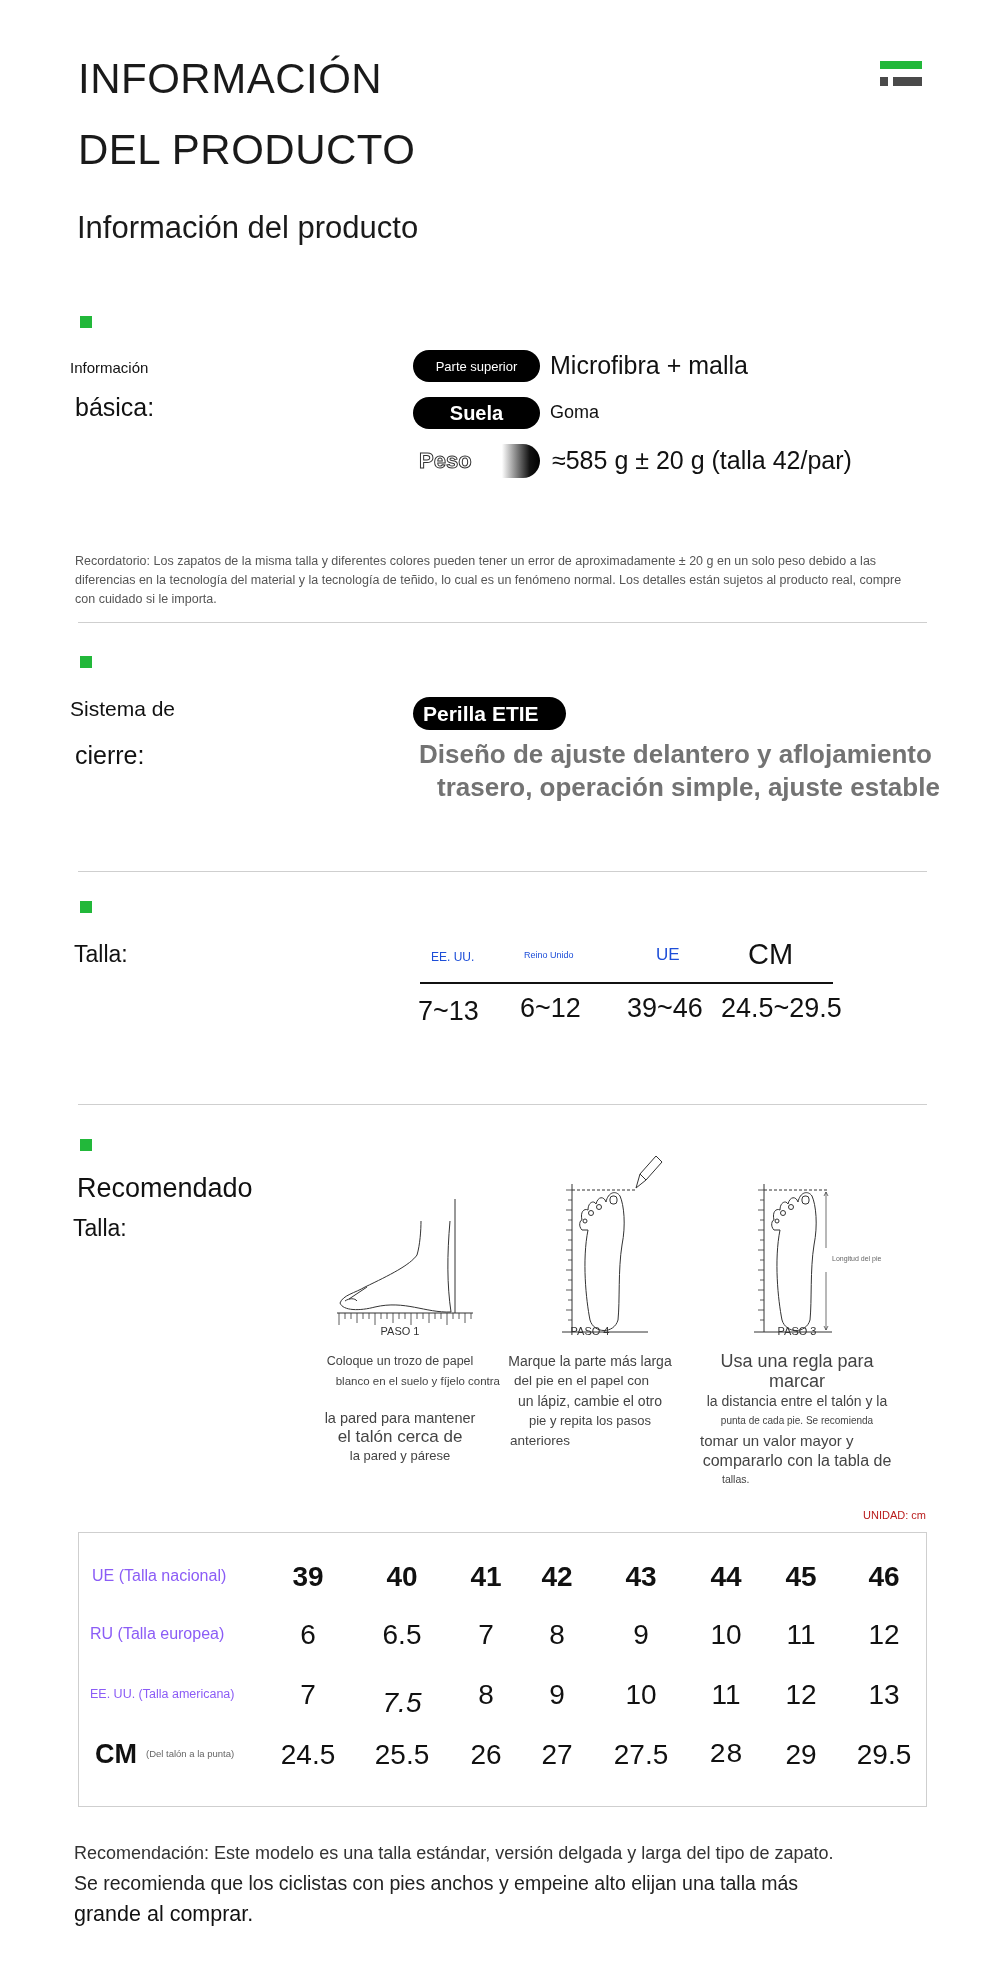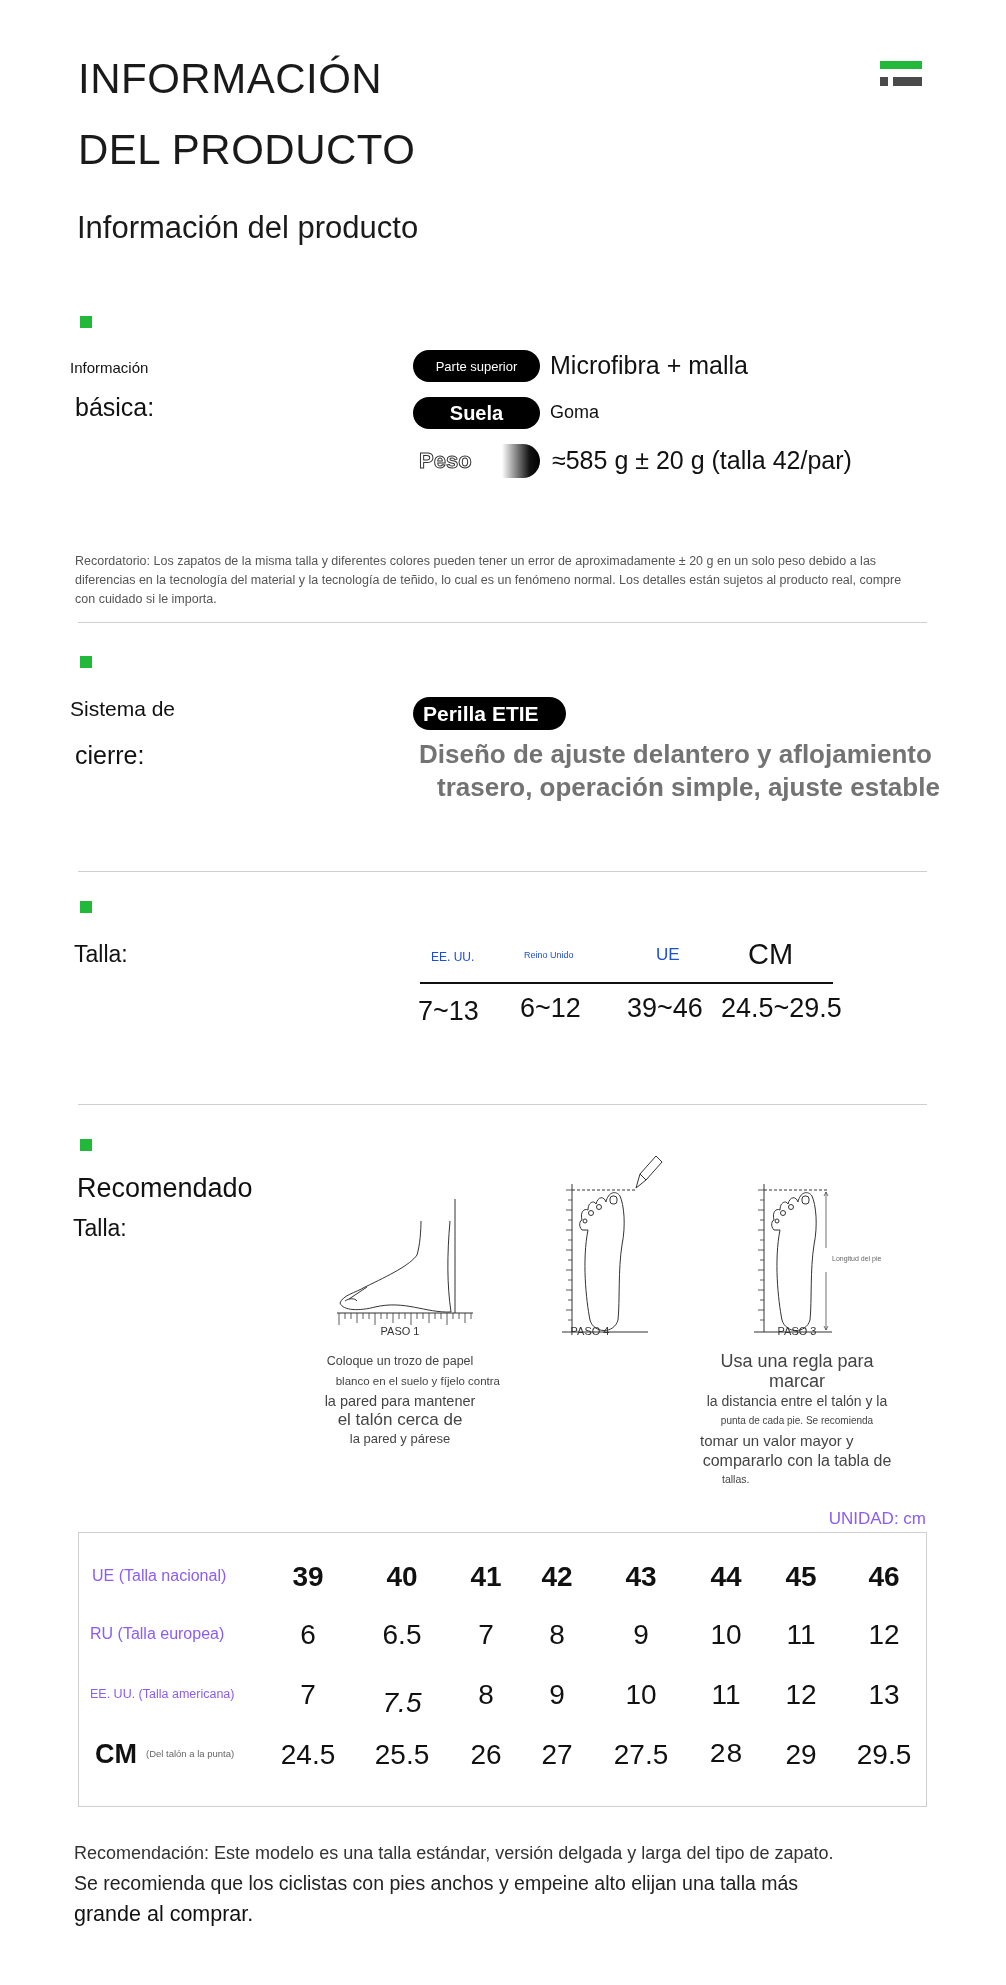--- a/index.html
+++ b/index.html
@@ -190,41 +190,48 @@
     <path d="M72 176 L74 180 L76 176" stroke-width="0.7"></path>
   </svg>
   <div class="abs" style="left:80px;top:105px;font-size:7px;color:#666;white-space:nowrap;">Longitud del pie</div>
 </div>
 
 <div class="abs" style="left:300px;top:1325px;width:200px;">
   <div class="step-title">PASO 1</div>
   <div class="step-txt" style="margin-top:14px;">
     <div style="font-size:12.5px;">Coloque un trozo de papel</div>
     <div style="font-size:11.5px;text-align:right;">blanco en el suelo y fíjelo contra</div>
-    <div style="font-size:14.5px;">la pared para mantener</div>
+    <div style="font-size:14.5px;margin-top:17px;">la pared para mantener</div>
     <div style="font-size:17px;line-height:18px;">el talón cerca de</div>
     <div style="font-size:13px;">la pared y párese</div>
   </div>
 </div>
 <div class="abs" style="left:500px;top:1325px;width:180px;">
   <div class="step-title">PASO 4</div>
+  <div class="step-txt" style="margin-top:14px;">
+    <div style="font-size:14px;">Marque la parte más larga</div>
+    <div style="font-size:13.5px;text-align:left;padding-left:14px;">del pie en el papel con</div>
+    <div style="font-size:14px;">un lápiz, cambie el otro</div>
+    <div style="font-size:13px;">pie y repita los pasos</div>
+    <div style="font-size:13.5px;text-align:left;padding-left:10px;">anteriores</div>
+  </div>
 </div>
 <div class="abs" style="left:692px;top:1325px;width:210px;">
   <div class="step-title">PASO 3</div>
   <div class="step-txt" style="margin-top:14px;">
     <div style="font-size:18px;">Usa una regla para marcar</div>
     <div style="font-size:14px;">la distancia entre el talón y la</div>
     <div style="font-size:10px;">punta de cada pie. Se recomienda</div>
     <div style="font-size:15px;text-align:left;padding-left:8px;">tomar un valor mayor y</div>
     <div style="font-size:16px;">compararlo con la tabla de</div>
     <div style="font-size:10.5px;text-align:left;padding-left:30px;line-height:16px;">tallas.</div>
   </div>
 </div>
 
-<div class="abs" style="right:80px;top:1509px;font-size:17px;color:#8b5cf6;">UNIDAD: cm</div>
+<div class="abs" style="right:80px;top:1509px;font-size:11px;color:#b91c1c;">UNIDAD: cm</div>
 <div class="abs tbl">
   <div class="abs" style="left:0;top:20px;width:100%;height:46px;">
     <div class="abs row-lbl" style="left:13px;top:14px;">UE (Talla nacional)</div>
     <div class="cell bold" style="left:229px;top:10px;">39</div>
     <div class="cell bold" style="left:323px;top:10px;">40</div>
     <div class="cell bold" style="left:407px;top:10px;">41</div>
     <div class="cell bold" style="left:478px;top:10px;">42</div>
     <div class="cell bold" style="left:562px;top:10px;">43</div>
     <div class="cell bold" style="left:647px;top:10px;">44</div>
     <div class="cell bold" style="left:722px;top:10px;">45</div>

